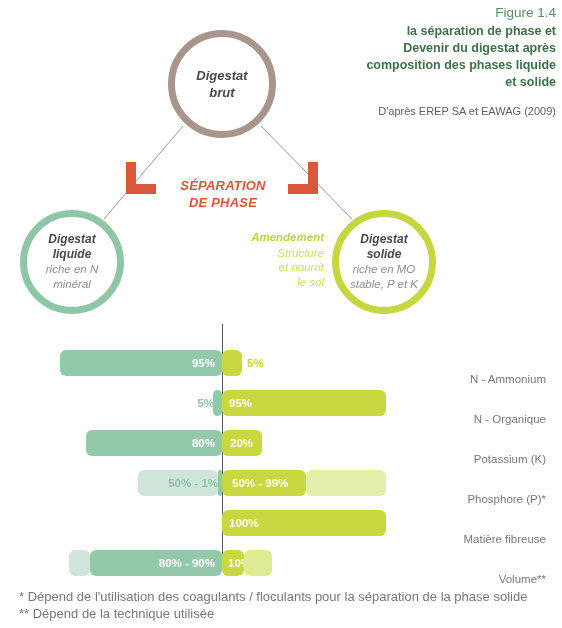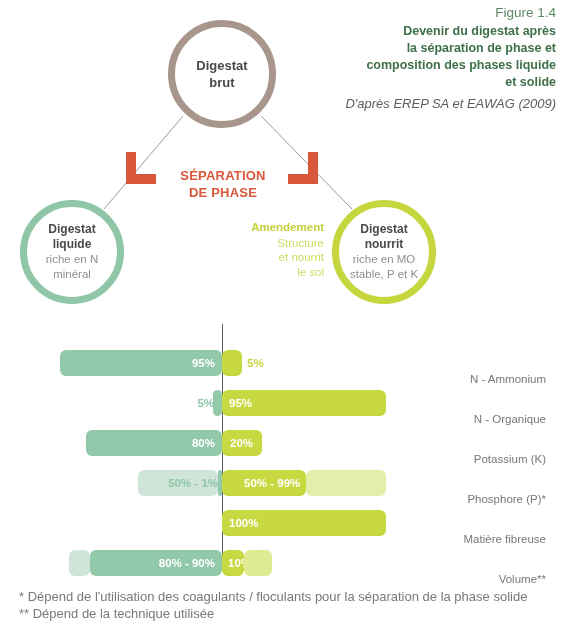--- a/index.html
+++ b/index.html
@@ -37,34 +37,34 @@
     margin-bottom: 1px;
   }
   .fig-title {
     font-size: 12.5px;
     font-weight: bold;
     color: #3f7049;
     line-height: 17px;
     letter-spacing: 0px;
   }
   .fig-source {
-    font-size: 13px;
-    font-style: italic;
+    font-size: 11px;
     color: #5e5e5e;
     line-height: 16px;
-    margin-top: 5px;
+    margin-top: 12px;
   }
 
   
   .diagram {
     position: absolute;
-    top: 4px;
+    top: 14px;
     left: 0;
     width: 562px;
     height: 320px;
+    font-style: italic;
   }
   .connector-svg {
     position: absolute;
     top: 0; left: 0;
     width: 562px;
     height: 320px;
   }
 
   .circle {
     position: absolute;
@@ -236,22 +236,22 @@
   }
 </style>
 </head>
 <body>
 
 <div class="page">
 
   <div class="header">
     <div class="fig-num">Figure 1.4</div>
     <div class="fig-title">
+      <div>la séparation de phase et</div>
       <div>Devenir du digestat après</div>
-      <div>la séparation de phase et</div>
       <div>composition des phases liquide</div>
       <div>et solide</div>
     </div>
     <div class="fig-source">D'après EREP SA et EAWAG (2009)</div>
   </div>
 
   <div class="diagram">
 
     <svg class="connector-svg" viewBox="0 0 562 320" preserveAspectRatio="none">
 
@@ -274,21 +274,21 @@
       </span>
       <span class="c-sub">
         <span>riche en N</span><br>
         <span>minéral</span>
       </span>
     </div>
 
     <div class="circle" id="circle-solide">
       <span class="c-title">
         <span>Digestat</span><br>
-        <span>nourrit</span>
+        <span>solide</span>
       </span>
       <span class="c-sub">
         <span>riche en MO</span><br>
         <span>stable, P et K</span>
       </span>
     </div>
 
     <svg class="bracket" id="bracket-left" viewBox="0 0 30 32">
       <path d="M0 0 H10 V22 H30 V32 H0 Z" fill="#d9573a"></path>
     </svg>
@@ -343,21 +343,21 @@
         <span class="val val-white">20%</span>
       </div>
       <div class="row-label">Potassium (K)</div>
     </div>
 
     <div class="row" style="top:150px">
       <div class="bar-seg" style="left:138px; width:80px; background:#cfe5da; justify-content:flex-end; padding-right:0;">
         <span class="val val-green">50% - 1%</span>
       </div>
       <div class="bar-seg" style="left:218px; width:4px; background:#93c9ab;"></div>
-      <div class="bar-seg" style="left:222px; width:84px; background:#c8d841; padding-left:22px;">
+      <div class="bar-seg" style="left:222px; width:84px; background:#c8d841; padding-left:10px;">
         <span class="val val-white">50% - 99%</span>
       </div>
       <div class="bar-seg" style="left:306px; width:80px; background:#e4eeab;"></div>
       <div class="row-label">Phosphore (P)*</div>
     </div>
 
     <div class="row" style="top:190px">
       <div class="bar-seg" style="left:222px; width:164px; background:#c8d841; padding-left:7px;">
         <span class="val val-white">100%</span>
       </div>

